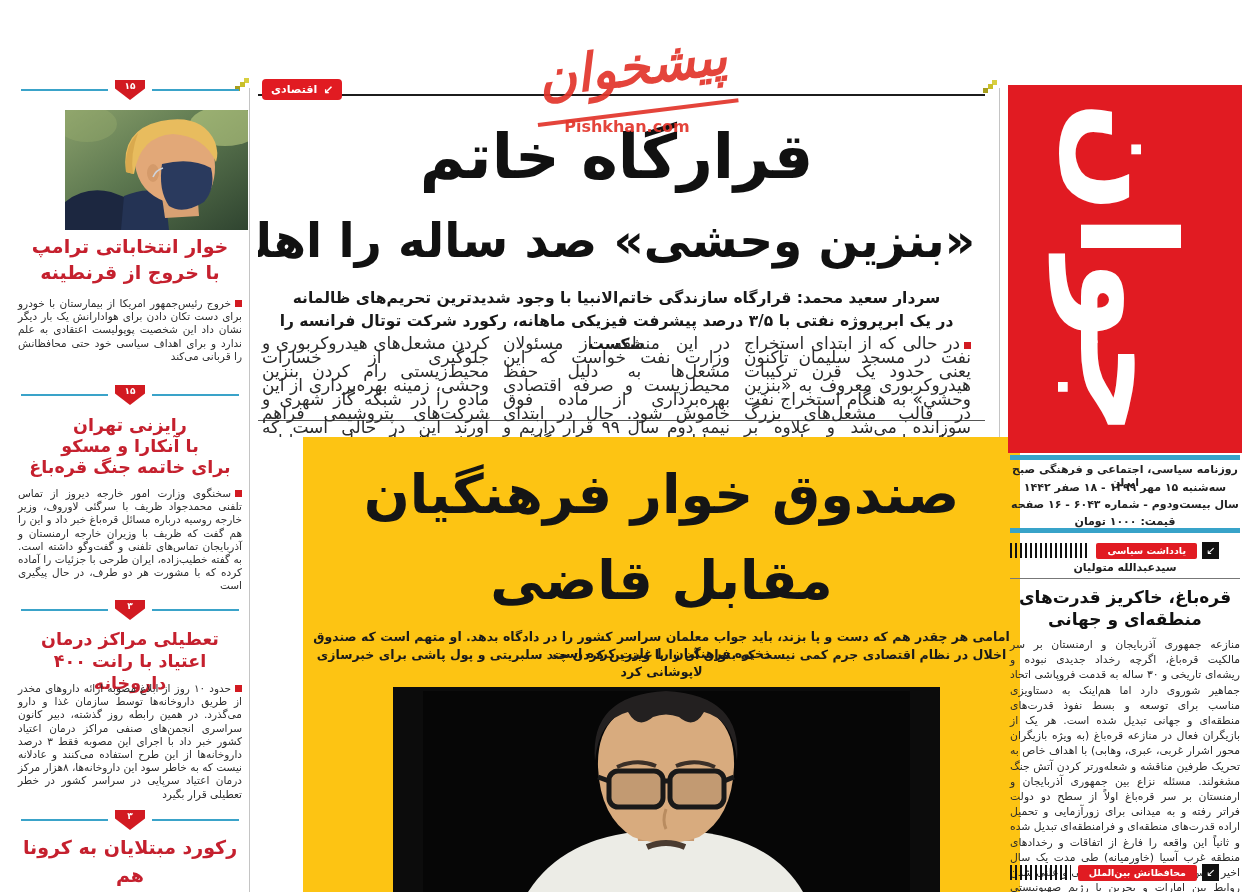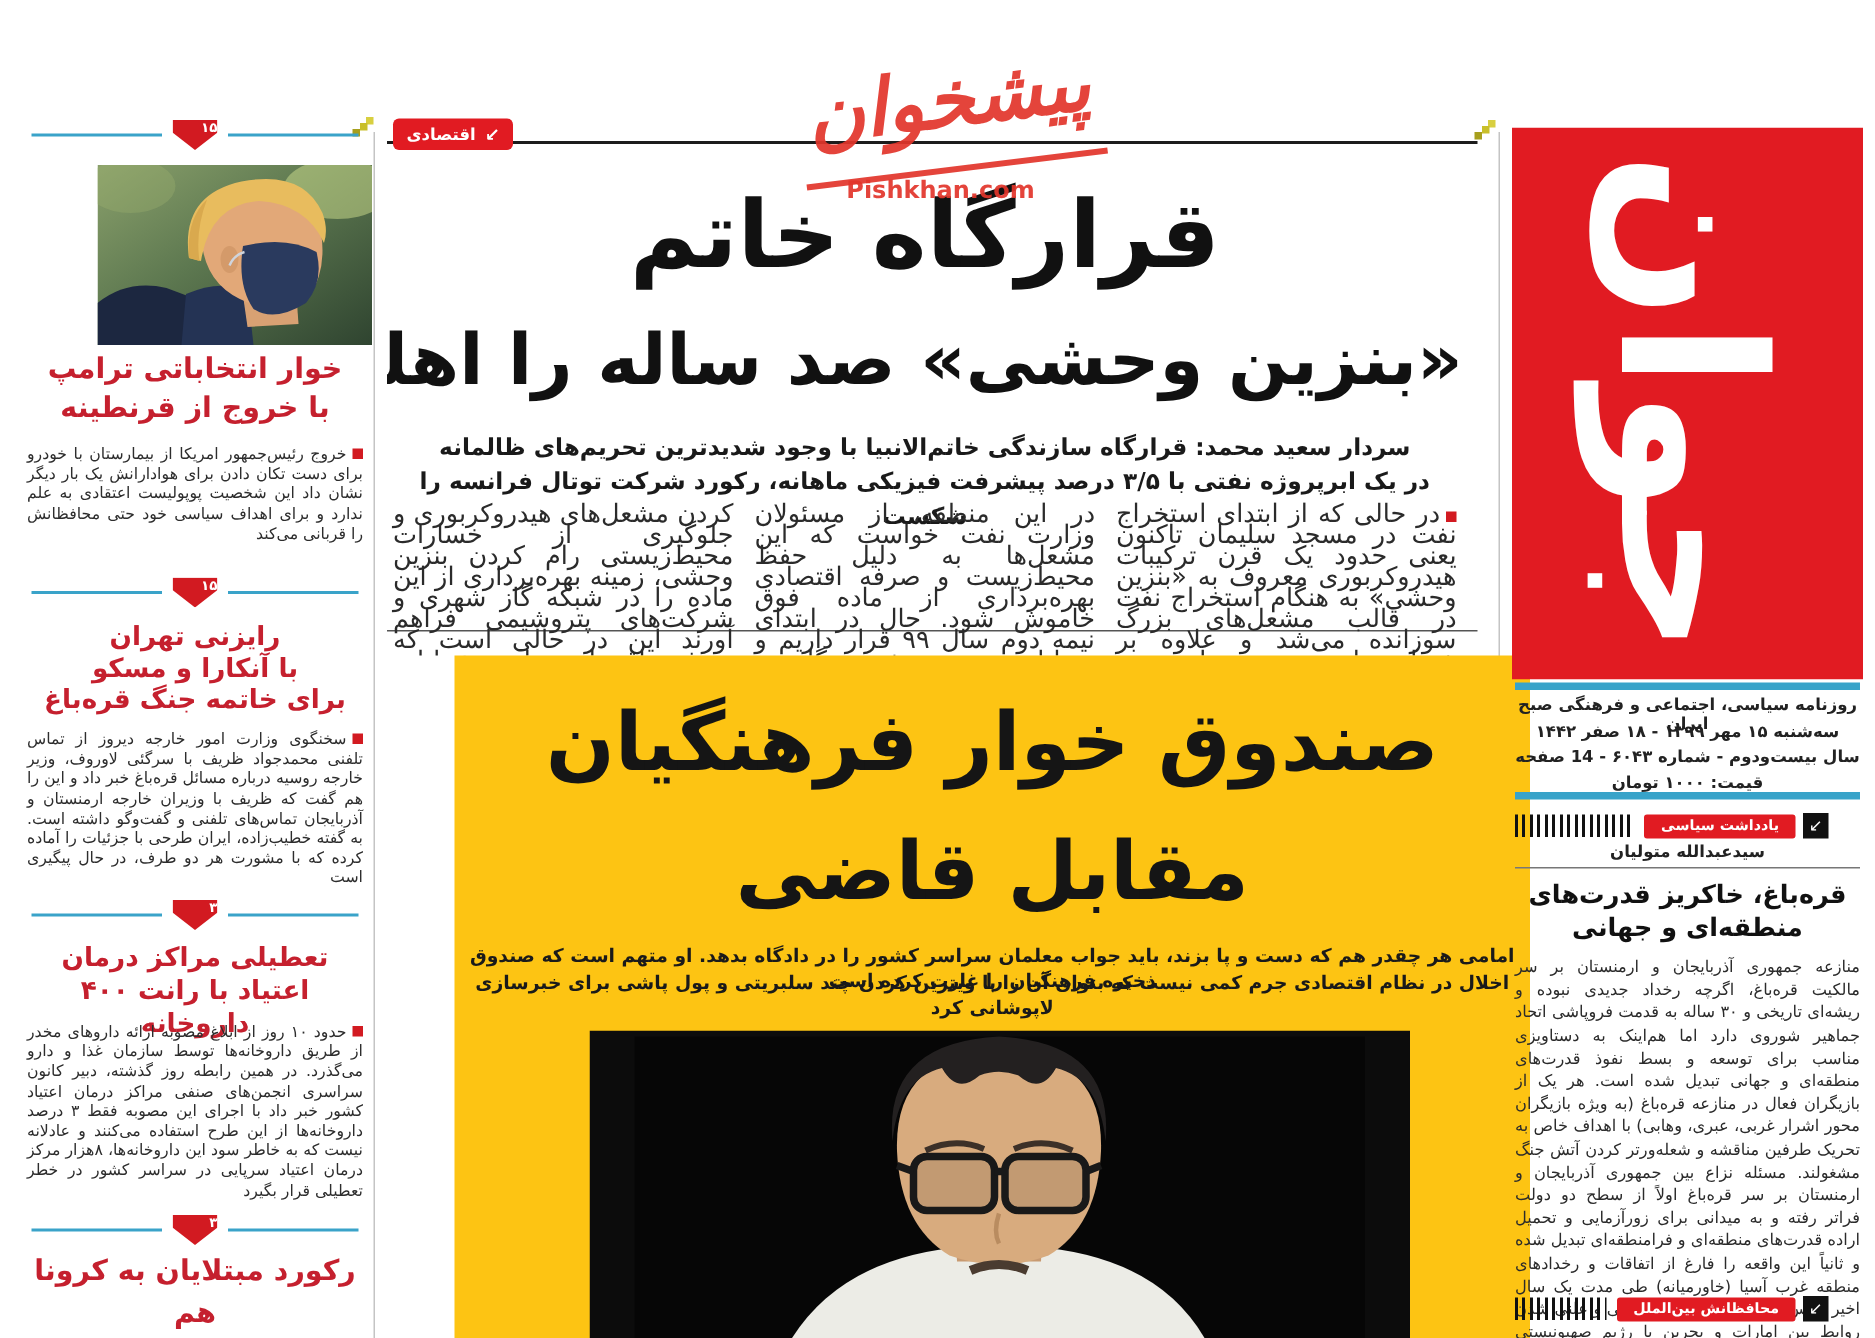--- a/index.html
+++ b/index.html
@@ -55,21 +55,21 @@
   .yb-deck { position:absolute; width:100%; text-align:center; font-size:12.5px; font-weight:bold;
              color:#1a1a1a; line-height:17px; }
   .yb-photo { position:absolute; left:90px; top:250px; width:547px; height:205px; }
   .yb-photo svg { width:100%; height:100%; display:block; }
 
   
   .left-rail { position:absolute; left:15px; top:0; width:230px; height:892px; }
   .marker { position:absolute; left:6px; right:6px; display:flex; align-items:center; gap:7px; }
   .marker .mline { flex:1; height:2px; background:#3aa3c9; }
   .marker .mdia { width:30px; height:20px; background:#d21a21; color:#fff; font-size:9px;
-                  font-weight:bold; line-height:13px;
+                  font-weight:bold; text-align:center; line-height:13px;
                   clip-path:polygon(0 0,100% 0,100% 42%,50% 100%,0 42%); }
   .side-photo { position:absolute; left:50px; top:110px; width:183px; height:120px; }
   .side-photo svg { width:100%; height:100%; display:block; }
   .side-head { position:absolute; left:0; width:230px; text-align:center; color:#c5202e;
                font-weight:bold; white-space:pre-line; }
   .side-body { position:absolute; left:3px; width:224px; font-size:10.5px; line-height:13.2px;
                text-align:justify; color:#2d2d2d; }
 
   
   .right-rail { position:absolute; left:1008px; top:0; width:234px; height:892px; }
@@ -233,21 +233,21 @@
     <div class="logo-block">
       <svg viewBox="0 0 234 368">
         <rect width="234" height="368" fill="#e11b22"></rect>
         <text x="117" y="228" transform="rotate(90 117 184)" font-size="132" fill="#ffffff" text-anchor="middle" font-family="DejaVu Sans" font-weight="bold">جوان</text>
       </svg>
     </div>
 
     <div class="cyan-bar" style="top:455px"></div>
     <div class="mast-line fa" style="top:463px">روزنامه سیاسی، اجتماعی و فرهنگی صبح ایران</div>
     <div class="mast-line fa" style="top:481px">سه‌شنبه ۱۵ مهر ۱۳۹۹ - ۱۸ صفر ۱۴۴۲</div>
-    <div class="mast-line fa" style="top:498px">سال بیست‌ودوم - شماره ۶۰۴۳ - 14 صفحه</div>
+    <div class="mast-line fa" style="top:498px">سال بیست‌ودوم - شماره ۶۰۴۳ - ۱۶ صفحه</div>
     <div class="mast-line fa" style="top:515px">قیمت: ۱۰۰۰ تومان</div>
     <div class="cyan-bar" style="top:528px"></div>
 
     <div class="note-row" style="top:542px">
       <span class="barcode"></span>
       <span class="badge-red fa">یادداشت سیاسی</span>
       <span class="arrow-box">↙</span>
     </div>
     <div class="note-author fa" style="top:561px">سیدعبدالله متولیان</div>
     <div class="note-divider" style="top:578px"></div>

